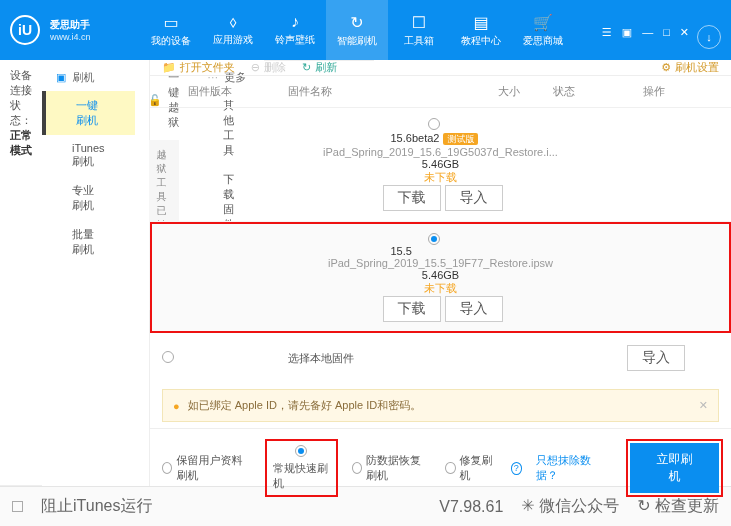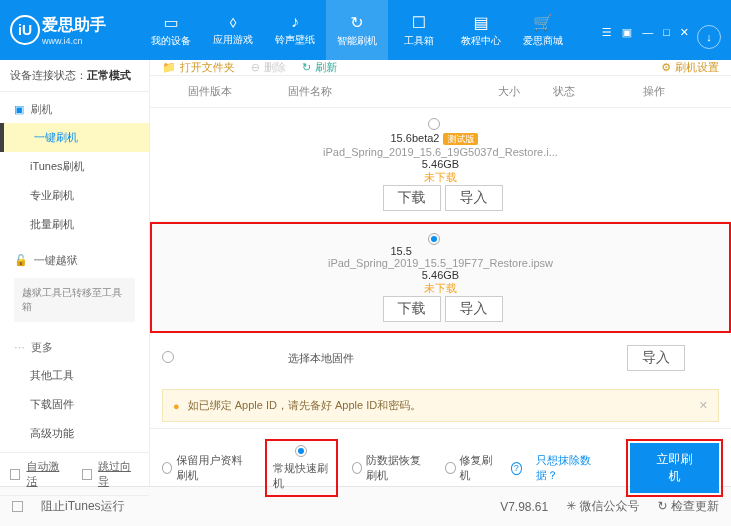--- a/index.html
+++ b/index.html
@@ -1,31 +1,31 @@
 <!DOCTYPE html>
 <html><head>
 <meta charset="utf-8">
 <style>
 * { margin: 0; padding: 0; box-sizing: border-box; font-family: "Microsoft YaHei", Arial, sans-serif; }
 body { width: 731px; height: 526px; background: #fff; font-size: 11px; color: #333; overflow: hidden; }
 
 .titlebar { height: 60px; background: linear-gradient(#0a8ef0,#0a8ef0); color: #fff; display: flex; align-items: center; padding: 0 10px; }
-.logo { display: flex; align-items: center; gap: 2px; width: 130px; }
+.logo { display: flex; align-items: center; gap: 10px; width: 130px; }
 .logo-badge { width: 30px; height: 30px; border: 2px solid #fff; border-radius: 50%; display: flex; align-items: center; justify-content: center; font-weight: bold; font-size: 14px; }
-.logo-text .cn { font-size: 16px; font-weight: bold; }
+.logo-text .cn { font-size: 10px; font-weight: bold; }
 .logo-text .url { font-size: 9px; opacity: .85; }
 .nav { display: flex; flex: 1; height: 100%; }
 .nav-item { width: 62px; display: flex; flex-direction: column; align-items: center; justify-content: center; gap: 2px; font-size: 10px; cursor: pointer; }
 .nav-item.active { background: rgba(255,255,255,.18); }
 .nav-ico { font-size: 16px; }
 .winbtns { display: flex; gap: 10px; font-size: 11px; align-items: flex-start; padding-top: 4px; }
 .circle-btn { width: 24px; height: 24px; border: 1px solid rgba(255,255,255,.6); border-radius: 50%; display: flex; align-items: center; justify-content: center; margin-left: 8px; margin-top: 14px; }
 
 .body { display: flex; height: 426px; }
-.sidebar { width: 150px; border-right: 1px solid #eee; display: flex; flex-direction: column; font-size: 11px; }
+.sidebar { width: 150px; border-right: 1px solid #eee; display: flex; flex-direction: row; font-size: 11px; }
 .conn { padding: 8px 10px; border-bottom: 1px solid #eee; color: #555; }
 .conn b { color: #333; }
 .group { padding: 4px 0; }
 .grp-head { padding: 6px 14px; color: #666; display: flex; align-items: center; gap: 6px; }
 .grp-item { padding: 7px 30px; color: #555; cursor: pointer; }
 .grp-item.active { background: #fef9c3; color: #0a8ef0; border-left: 4px solid #404040; }
 .grp-note { margin: 4px 14px; padding: 8px; background: #f6f6f6; color: #888; font-size: 10px; line-height: 1.4; }
 .sb-spacer { flex: 1; }
 .sb-row { padding: 6px 10px; border-top: 1px solid #eee; display: flex; align-items: center; gap: 6px; color: #666; text-decoration: underline; }
 .device-box { padding: 6px 10px; border-top: 1px solid #eee; }
@@ -59,21 +59,21 @@
 .notice { margin: 6px 12px 0; background: #fff8e6; border: 1px solid #f3e6b8; padding: 8px 10px; display: flex; align-items: center; gap: 8px; color: #8a6d3b; font-size: 11px; }
 .notice .close { margin-left: auto; color: #bbb; cursor: pointer; }
 
 .options { display: flex; align-items: center; padding: 10px 12px; gap: 14px; font-size: 11px; border-top: 1px solid #eee; margin-top: 6px; }
 .opt { display: flex; align-items: center; gap: 4px; color: #555; }
 .opt.boxed { border: 2px solid #e11; padding: 4px 6px; flex-direction: column; }
 .link { color: #0a8ef0; cursor: pointer; }
 .primary { background: #0a8ef0; color: #fff; border: none; padding: 8px 24px; cursor: pointer; font-size: 12px; outline: 2px solid #e11; outline-offset: 2px; }
 .qmark { width: 13px; height: 13px; border: 1px solid #0a8ef0; color: #0a8ef0; border-radius: 50%; display: inline-flex; align-items: center; justify-content: center; font-size: 9px; }
 
-.footer { height: 40px; border-top: 1px solid #e5e5e5; display: flex; align-items: center; padding: 0 12px; gap: 18px; font-size: 12px; color: #666; background: #fafafa; }
+.footer { height: 40px; border-top: 1px solid #e5e5e5; display: flex; align-items: center; padding: 0 12px; gap: 18px; font-size: 16px; color: #666; background: #fafafa; }
 .footer .spacer { flex: 1; }
 .chk { width: 11px; height: 11px; border: 1px solid #aaa; display: inline-block; }
 </style>
 </head>
 <body>
 
 <div class="titlebar">
   <div class="logo">
     <div class="logo-badge">iU</div>
     <div class="logo-text">

